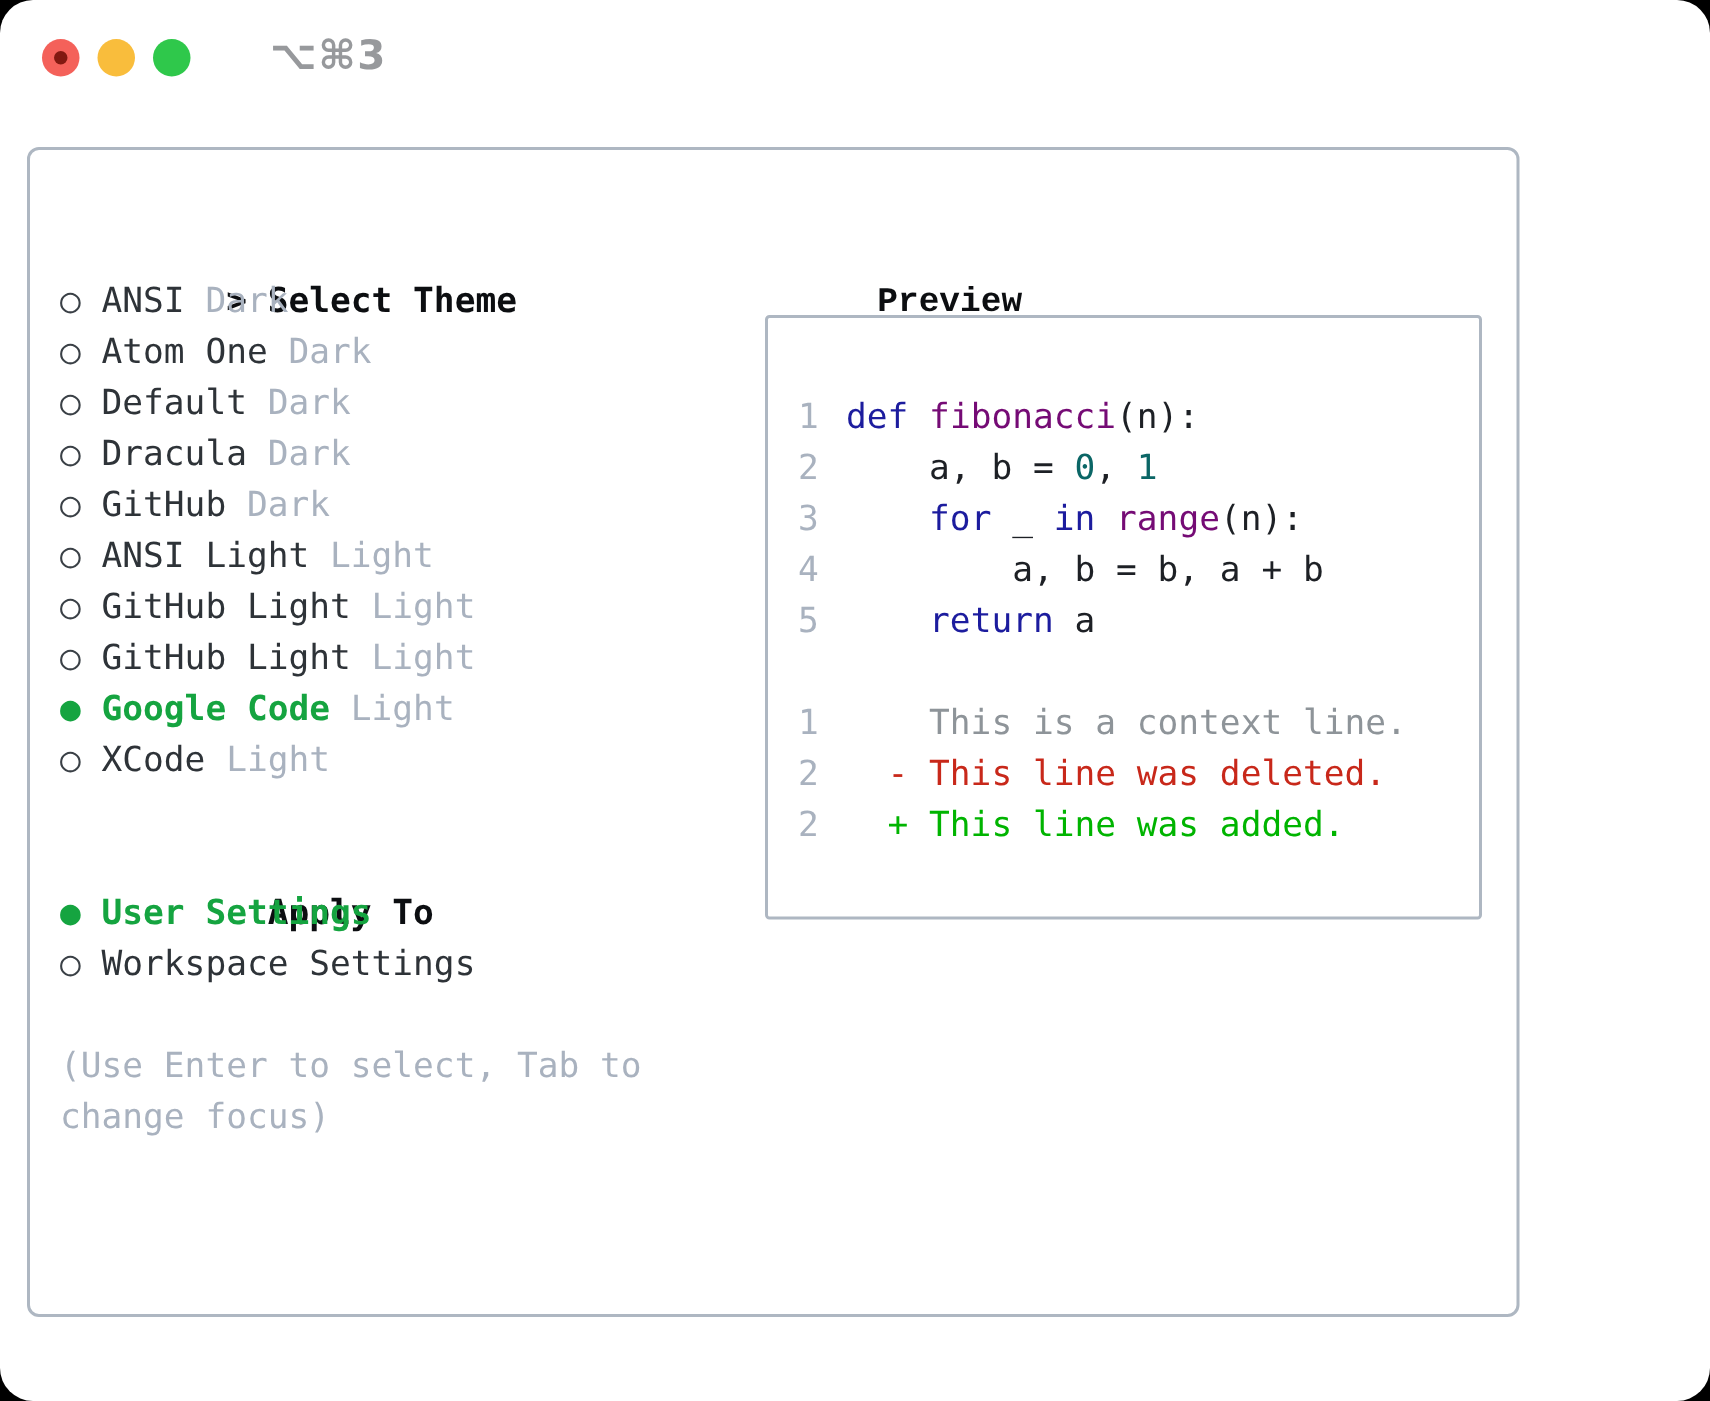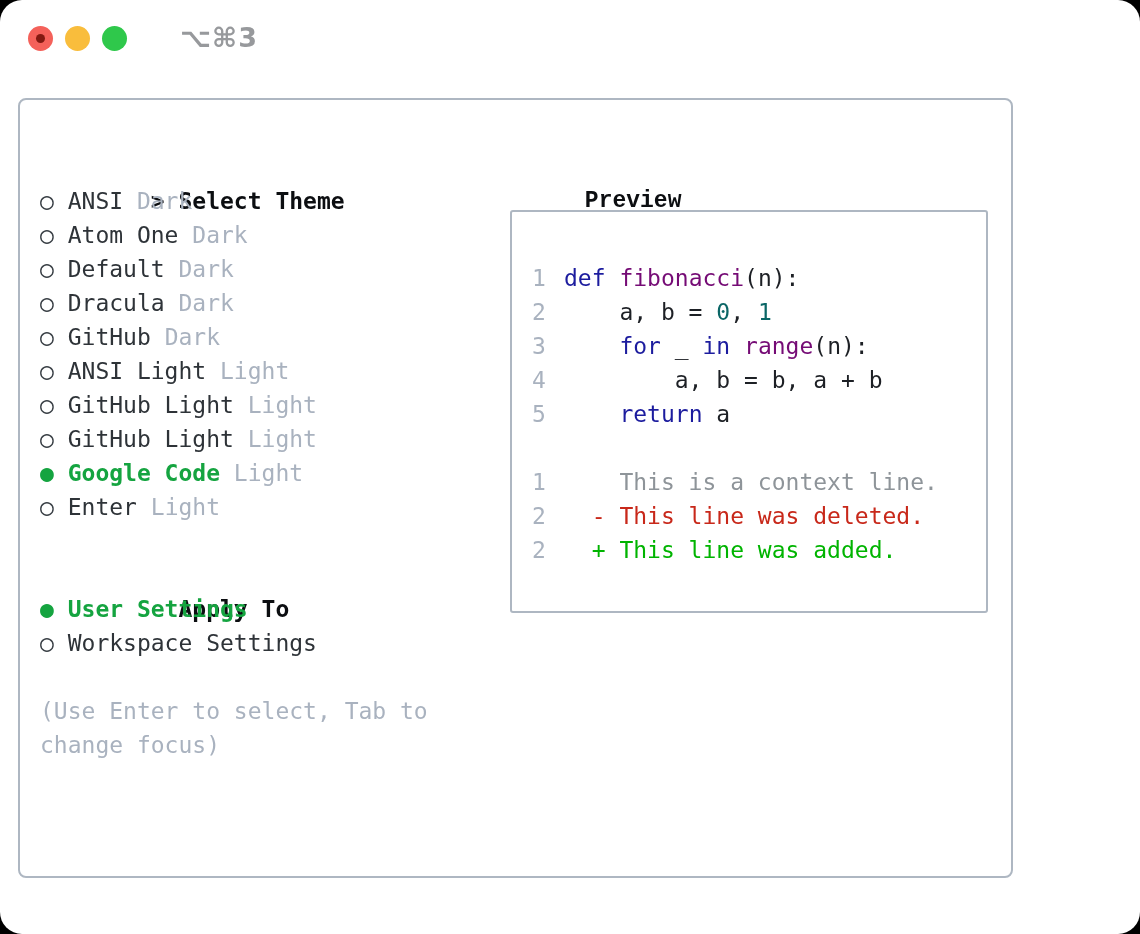--- a/index.html
+++ b/index.html
@@ -76,21 +76,21 @@
       <div id="theme-items">
           <div class="row"><span class="bullet">○</span><span class="tname">ANSI</span><span class="variant"> Dark</span></div>
           <div class="row"><span class="bullet">○</span><span class="tname">Atom One</span><span class="variant"> Dark</span></div>
           <div class="row"><span class="bullet">○</span><span class="tname">Default</span><span class="variant"> Dark</span></div>
           <div class="row"><span class="bullet">○</span><span class="tname">Dracula</span><span class="variant"> Dark</span></div>
           <div class="row"><span class="bullet">○</span><span class="tname">GitHub</span><span class="variant"> Dark</span></div>
           <div class="row"><span class="bullet">○</span><span class="tname">ANSI Light</span><span class="variant"> Light</span></div>
           <div class="row"><span class="bullet">○</span><span class="tname">GitHub Light</span><span class="variant"> Light</span></div>
           <div class="row"><span class="bullet">○</span><span class="tname">GitHub Light</span><span class="variant"> Light</span></div>
           <div class="row"><span class="bullet sel">●</span><span class="tname sel">Google Code</span><span class="variant"> Light</span></div>
-          <div class="row"><span class="bullet">○</span><span class="tname">Enter</span><span class="variant"> Light</span></div>
+          <div class="row"><span class="bullet">○</span><span class="tname">XCode</span><span class="variant"> Light</span></div>
         </div>
       <div class="row blank"></div>
       <div class="row">
         <span class="bullet"></span><span class="hdr">Apply To</span>
       </div>
       <div id="apply-items">
           <div class="row"><span class="bullet sel">●</span><span class="tname sel">User Settings</span></div>
           <div class="row"><span class="bullet">○</span><span class="tname">Workspace Settings</span></div>
         </div>
       <div class="row blank"></div>

